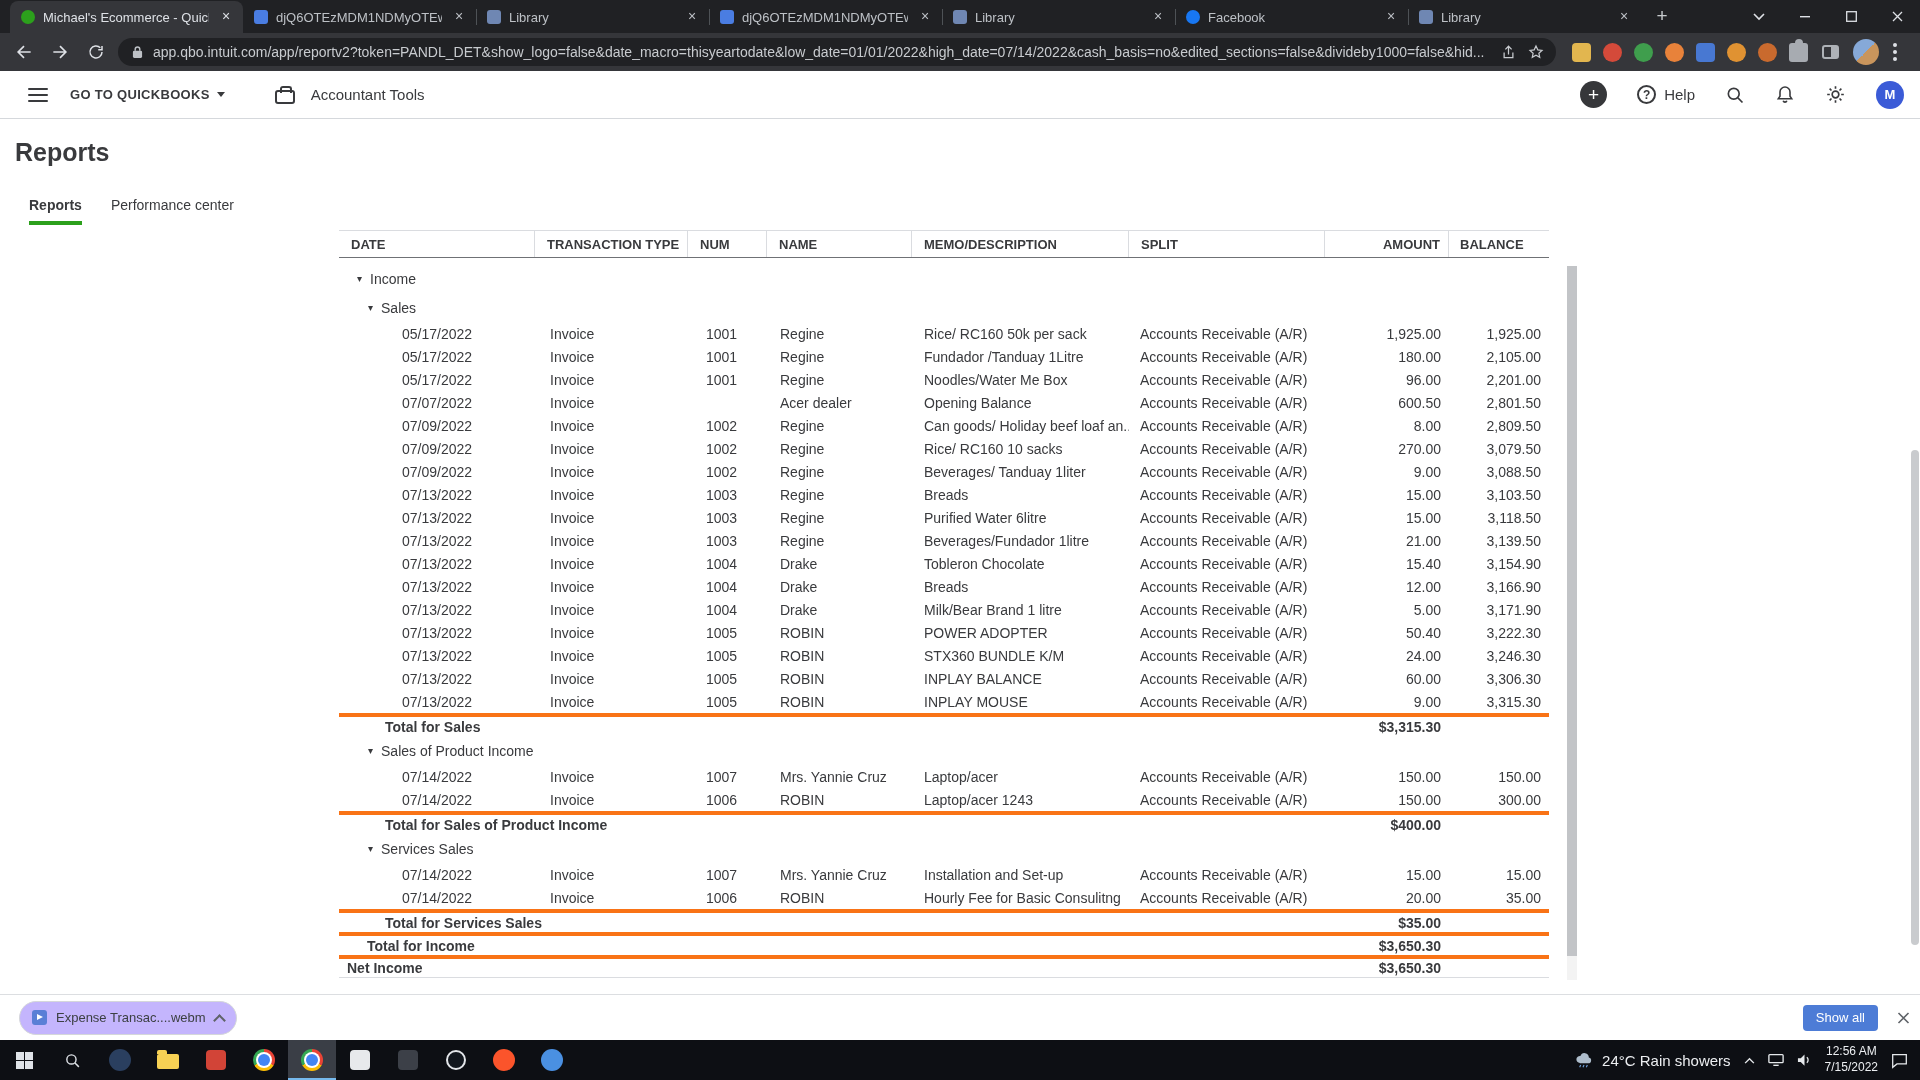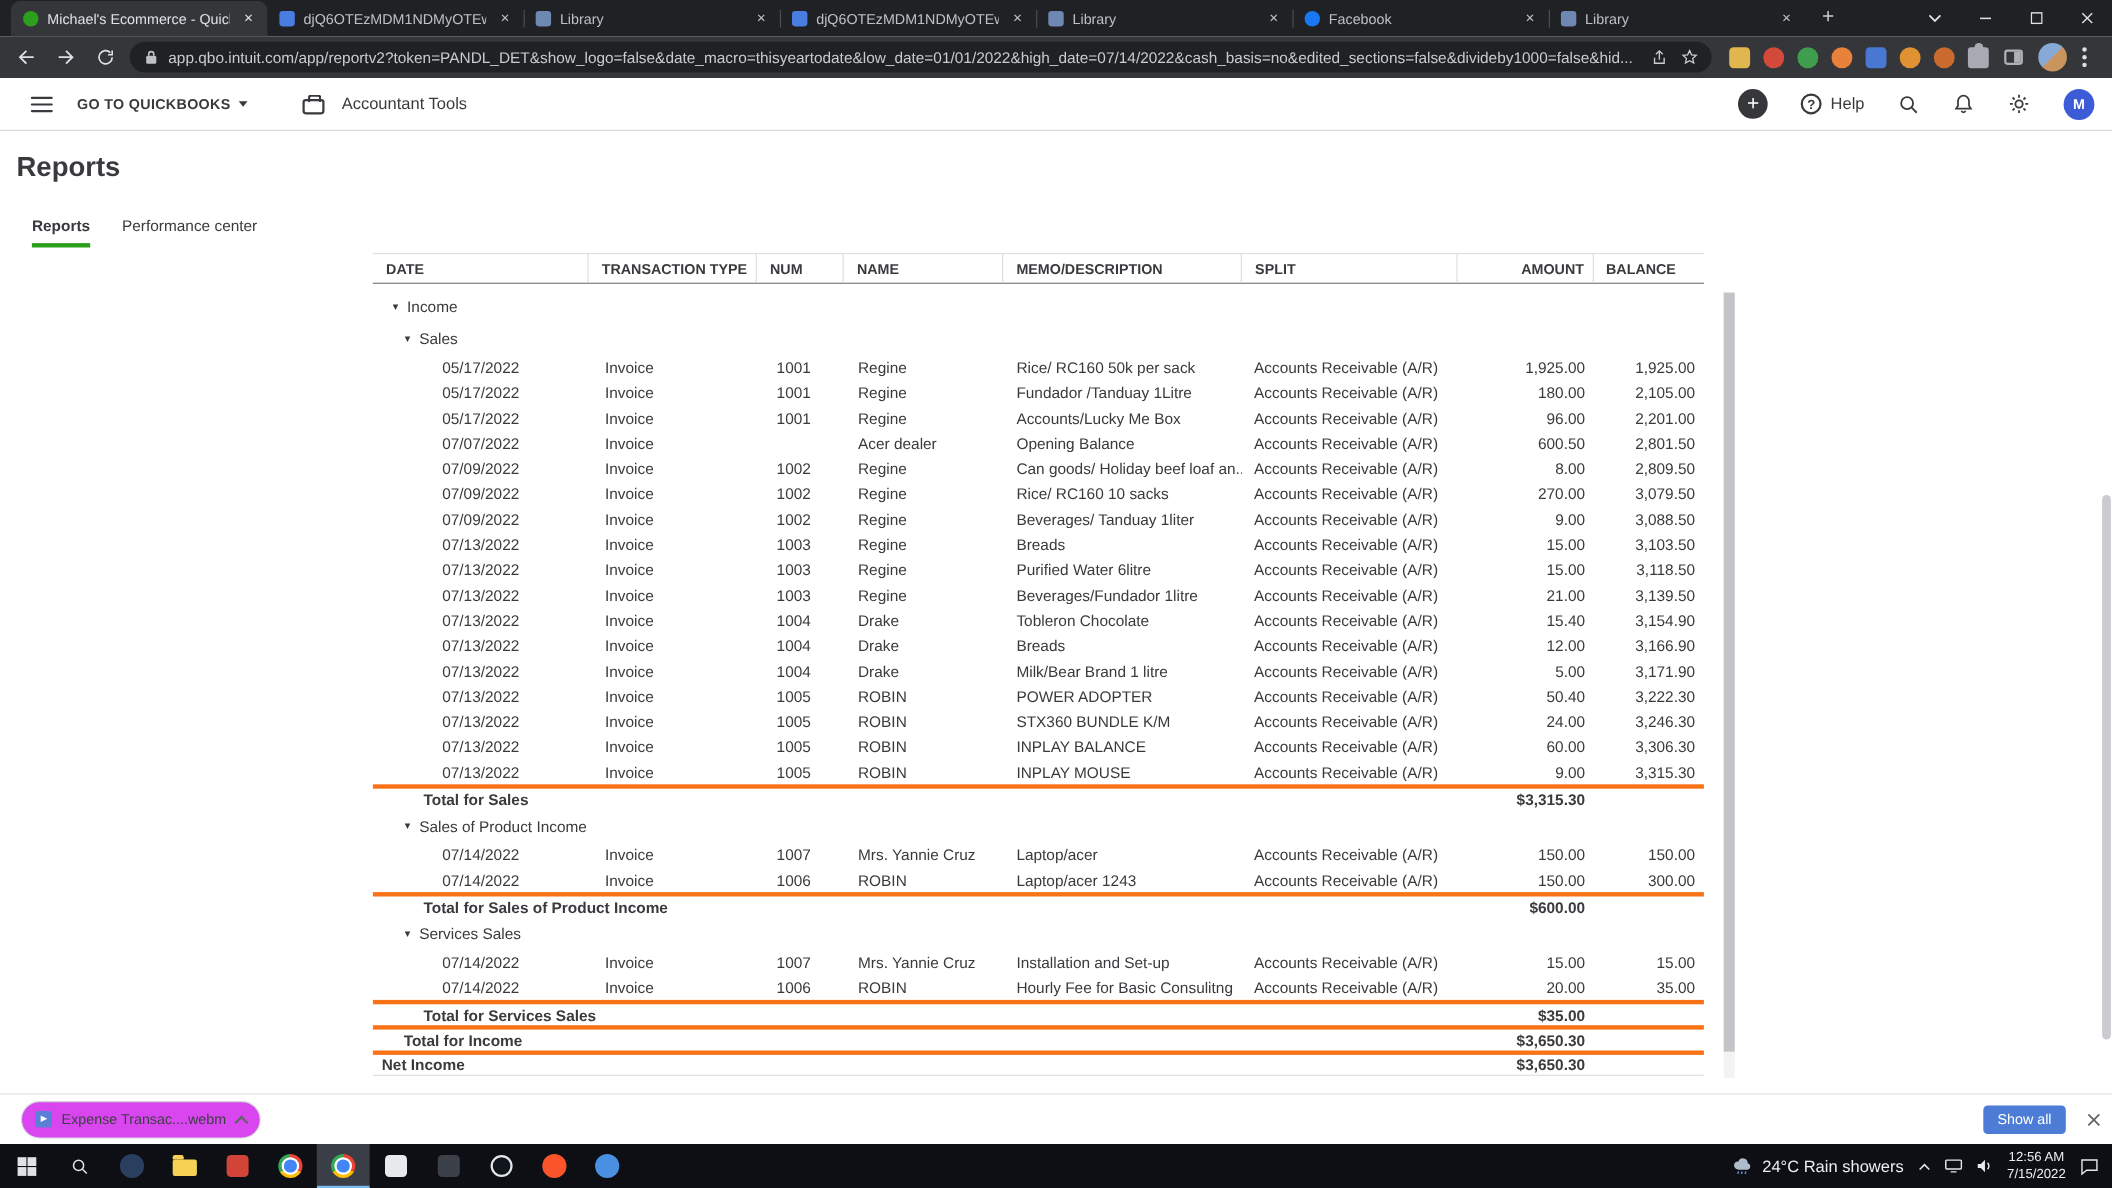--- a/index.html
+++ b/index.html
@@ -84,21 +84,21 @@
 .tot .ta{position:absolute;right:108px}
 .tot.net{border-bottom:1px solid #dadce0}
 
 
 .tscroll{position:absolute;left:1567px;top:266px;width:10px;height:714px;background:#f3f3f3}
 .tscroll .thumb{position:absolute;left:0;top:0;width:10px;height:690px;background:#c2c4c7}
 .wthumb{position:absolute;left:1911px;top:450px;width:8px;height:495px;background:#c9cbce;border-radius:4px}
 
 
 .shelf{position:absolute;left:0;top:994px;width:1920px;height:46px;background:#fff;border-top:1px solid #dcdee1;display:flex;align-items:center}
-.dlitem{margin-left:19px;height:34px;border:1px solid #d5d7da;border-radius:17px;background:#d946ef;display:flex;align-items:center;padding:0 12px;gap:9px}
+.dlitem{margin-left:19px;height:34px;border:1px solid #d5d7da;border-radius:17px;background:#c4b5fd;display:flex;align-items:center;padding:0 12px;gap:9px}
 .dlic{width:15px;height:15px;border-radius:3px;background:#5a7fd6;position:relative;flex:none}
 .dlic::after{content:"";position:absolute;left:5px;top:4px;border-left:6px solid #fff;border-top:3.5px solid transparent;border-bottom:3.5px solid transparent}
 .dlname{font-size:13px;color:#3c4043}
 .dlup{width:9px;height:9px;border-left:2px solid #5f6368;border-top:2px solid #5f6368;transform:rotate(45deg);margin-top:5px}
 .showall{position:absolute;right:42px;top:50%;transform:translateY(-50%);height:26px;padding:0 13px;background:#4d7cd6;color:#fff;font-size:13px;border-radius:4px;display:flex;align-items:center}
 .shelfx{position:absolute;right:10px;top:50%;transform:translateY(-50%);display:flex}
 
 
 .taskbar{position:absolute;left:0;top:1040px;width:1920px;height:40px;background:#0d0f14;display:flex;align-items:center;color:#eceef1}
 .tbb{width:48px;height:40px;display:flex;align-items:center;justify-content:center}
@@ -330,21 +330,21 @@
           <div class="c c4">Fundador /Tanduay 1Litre</div>
           <div class="c c5">Accounts Receivable (A/R)</div>
           <div class="c c6">180.00</div>
           <div class="c c7">2,105.00</div>
         </div>
         <div class="r">
           <div class="c c0">05/17/2022</div>
           <div class="c c1">Invoice</div>
           <div class="c c2">1001</div>
           <div class="c c3">Regine</div>
-          <div class="c c4">Accounts/Lucky Me Box</div>
+          <div class="c c4">Noodles/Water Me Box</div>
           <div class="c c5">Accounts Receivable (A/R)</div>
           <div class="c c6">96.00</div>
           <div class="c c7">2,201.00</div>
         </div>
         <div class="r">
           <div class="c c0">07/07/2022</div>
           <div class="c c1">Invoice</div>
           <div class="c c2"></div>
           <div class="c c3">Acer dealer</div>
           <div class="c c4">Opening Balance</div>
@@ -505,21 +505,21 @@
           <div class="c c1">Invoice</div>
           <div class="c c2">1006</div>
           <div class="c c3">ROBIN</div>
           <div class="c c4">Laptop/acer 1243</div>
           <div class="c c5">Accounts Receivable (A/R)</div>
           <div class="c c6">150.00</div>
           <div class="c c7">300.00</div>
         </div>
         <div class="tot l2">
           <span>Total for Sales of Product Income</span>
-          <span class="ta">$600.00</span>
+          <span class="ta">$400.00</span>
         </div>
         <div class="grp l2">
           <span class="tri">▾</span>
           <span>Services Sales</span>
         </div>
         <div class="r">
           <div class="c c0">07/14/2022</div>
           <div class="c c1">Invoice</div>
           <div class="c c2">1007</div>
           <div class="c c3">Mrs. Yannie Cruz</div>

